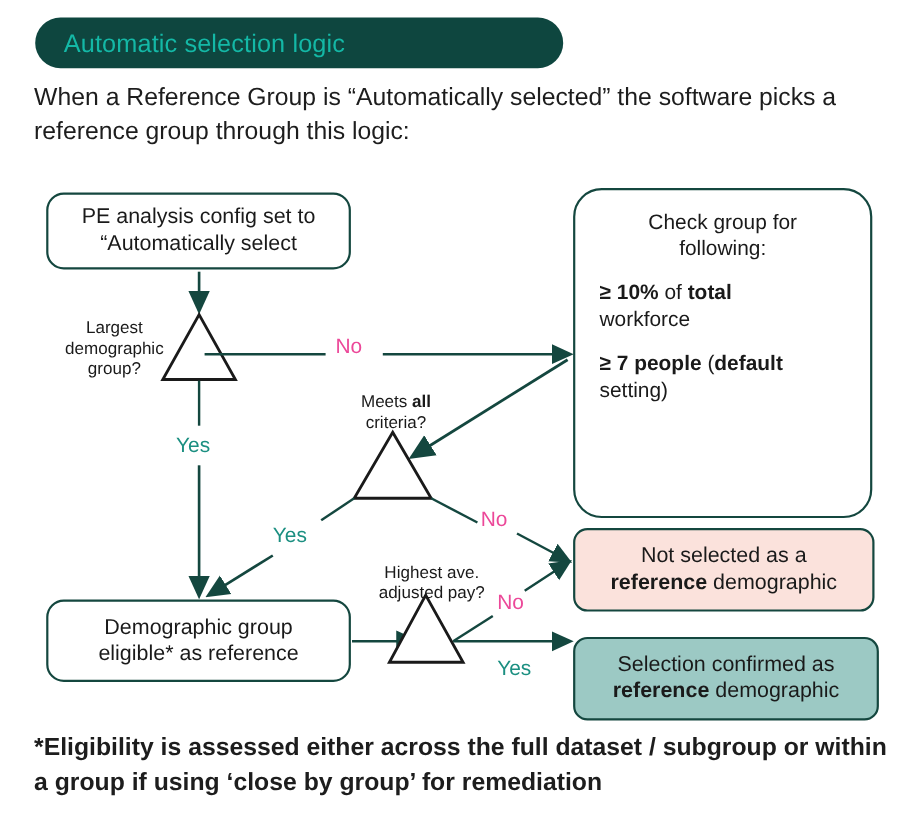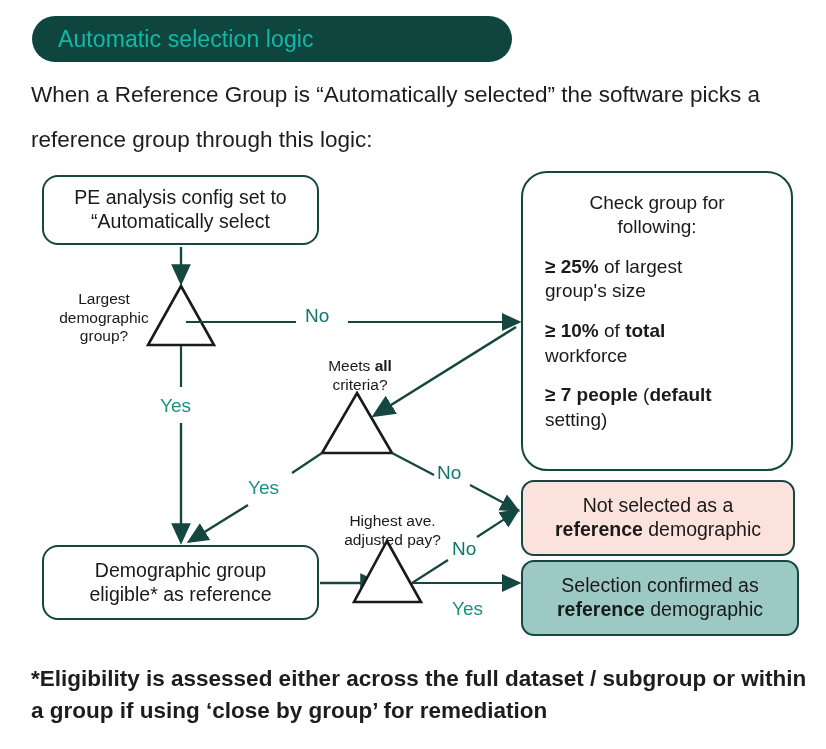--- a/index.html
+++ b/index.html
@@ -36,21 +36,21 @@
     letter-spacing: 0.1px;
   }
 
   
   #intro-paragraph {
     position: absolute;
     left: 31px;
     top: 72px;
     width: 760px;
     font-size: 22.5px;
-    line-height: 45px;
+    line-height: 31px;
     color: #1d1d1d;
   }
 
   
   #footer-note {
     position: absolute;
     left: 31px;
     top: 663px;
     width: 790px;
     font-size: 22.5px;
@@ -142,21 +142,21 @@
     height: 76px;
     background: #FBE2DC;
     border: 2.2px solid #14473F;
     border-radius: 13px;
     font-size: 19.5px;
     padding: 8px 12px;
   }
 
   #node-confirmed {
     left: 521px;
-    top: 405px;
+    top: 424px;
     width: 278px;
     height: 76px;
     background: #9CC9C4;
     border: 2.2px solid #14473F;
     border-radius: 13px;
     font-size: 19.5px;
     padding: 0 12px;
   }
 
   
@@ -181,21 +181,21 @@
     left: 320px;
     top: 357px;
     width: 145px;
   }
 
   
   .edge-label {
     position: absolute;
     font-size: 19px;
   }
-  .label-no  { color: #0f766e; }
+  .label-no  { color: #ec4899; }
   .label-yes { color: #1B8F81; }
 
   #edge-no-1   { left: 305px; top: 150px; }
   #edge-yes-1  { left: 160px; top: 240px; }
   #edge-no-2   { left: 437px; top: 307px; }
   #edge-yes-2  { left: 248px; top: 322px; }
   #edge-no-3   { left: 452px; top: 383px; }
   #edge-yes-3  { left: 452px; top: 443px; }
 </style>
 </head>
@@ -252,23 +252,20 @@
       <div>“Automatically select</div>
     </div>
   </div>
 
   <div class="node node-rounded node-rounded-lg" id="node-check">
     <div class="check-title">
       <div>Check group for</div>
       <div>following:</div>
     </div>
     <div class="criterion">
-      <b>≥ 25%</b><span> of largest</span><br><span>group's size</span>
-    </div>
-    <div class="criterion">
       <b>≥ 10%</b><span> of </span><b>total</b><br><span>workforce</span>
     </div>
     <div class="criterion">
       <b>≥ 7 people</b><span> (</span><b>default</b><br><span>setting)</span>
     </div>
   </div>
 
   <div class="node node-rounded" id="node-eligible">
     <div>
       <div>Demographic group</div>

